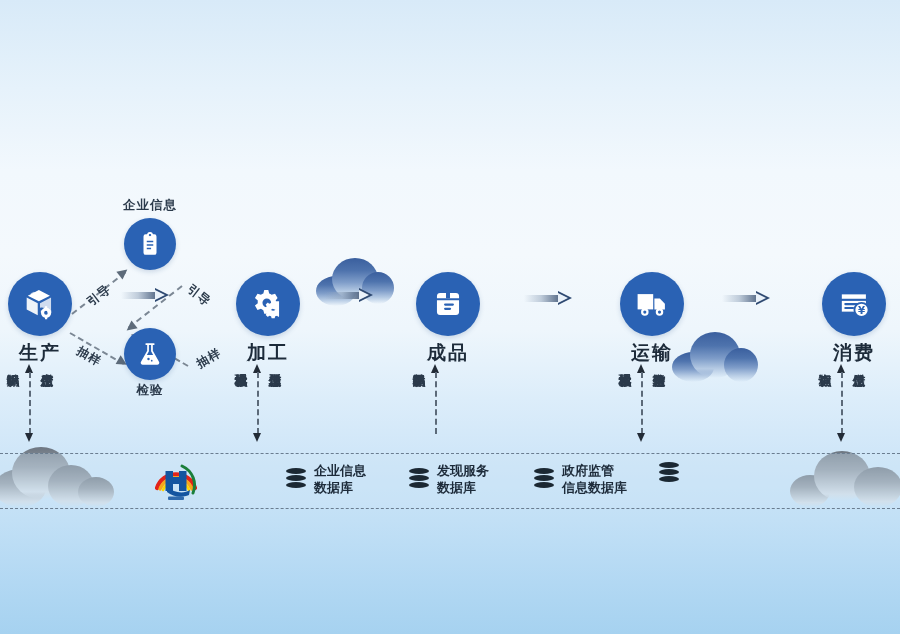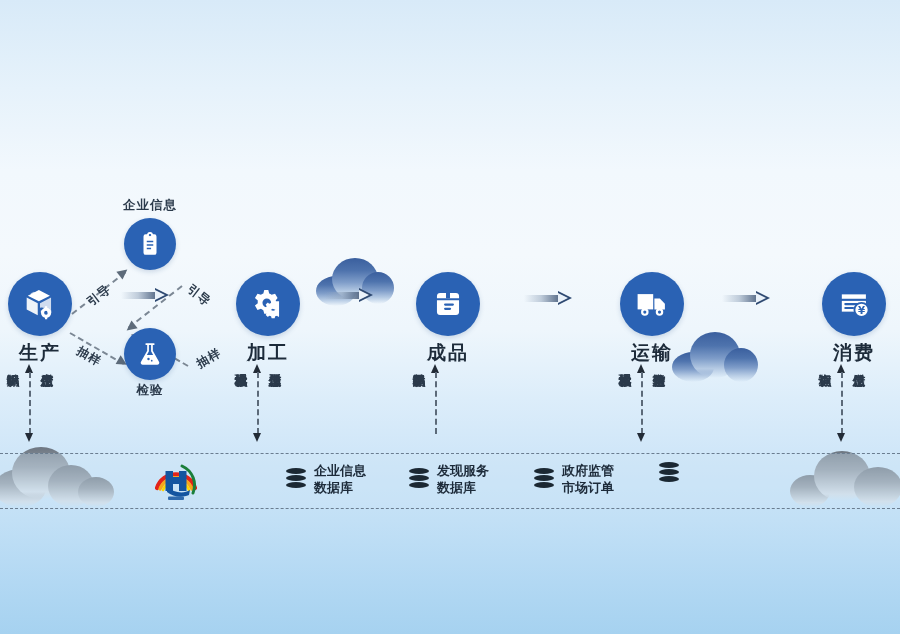--- a/index.html
+++ b/index.html
@@ -370,21 +370,21 @@
   </div>
 
   <div class="dbitem" style="left:534px;top:462px;">
     <div class="dbicon">
       <i style="top:0;"></i>
         <i style="top:7px;"></i>
         <i style="top:14px;"></i>
     </div>
     <div class="txt">
       <div>政府监管</div>
-      <div>市场订单</div>
+      <div>信息数据库</div>
     </div>
   </div>
 
   <div class="dbitem" style="left:659px;top:462px;">
     <div class="dbicon">
       <i style="top:0;"></i>
         <i style="top:7px;"></i>
         <i style="top:14px;"></i>
     </div>
   </div>

